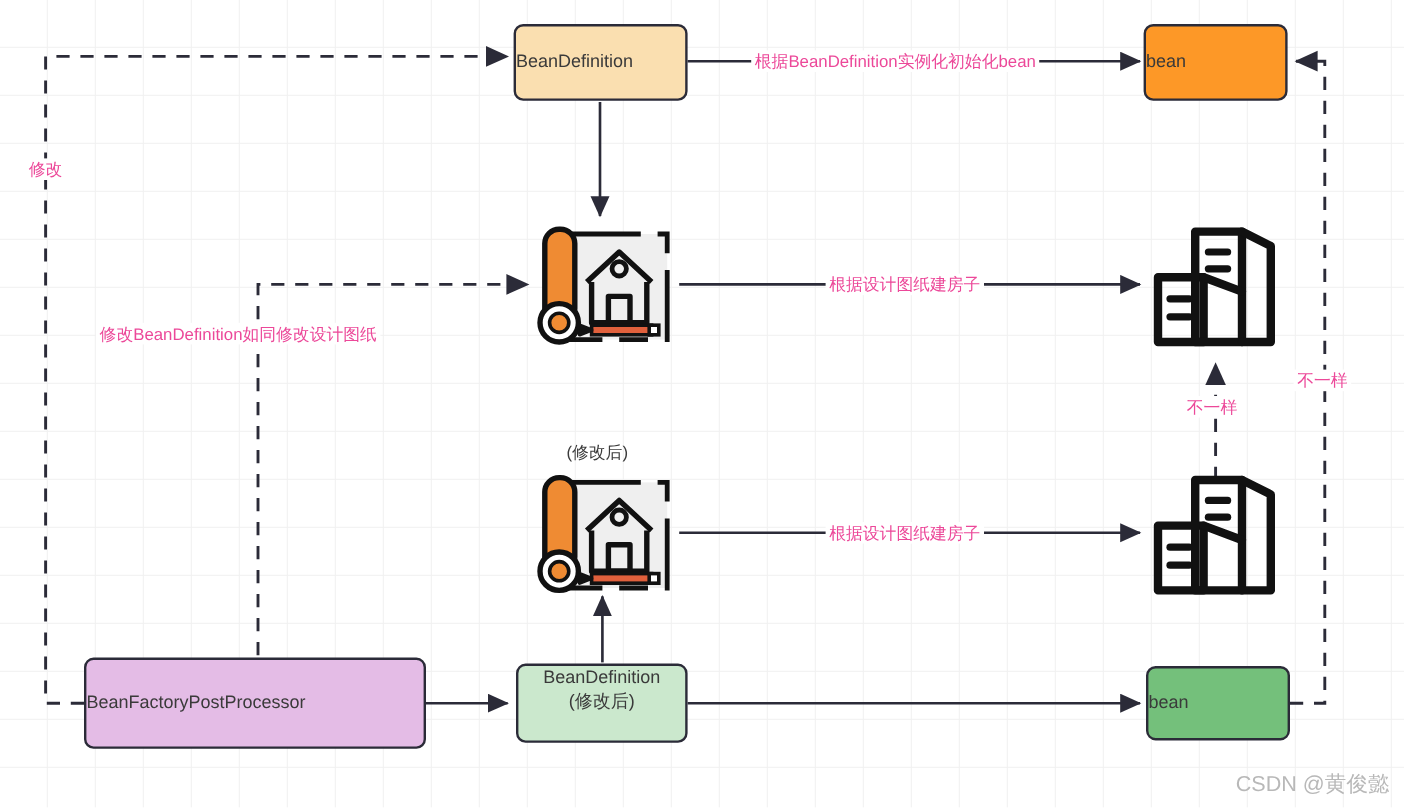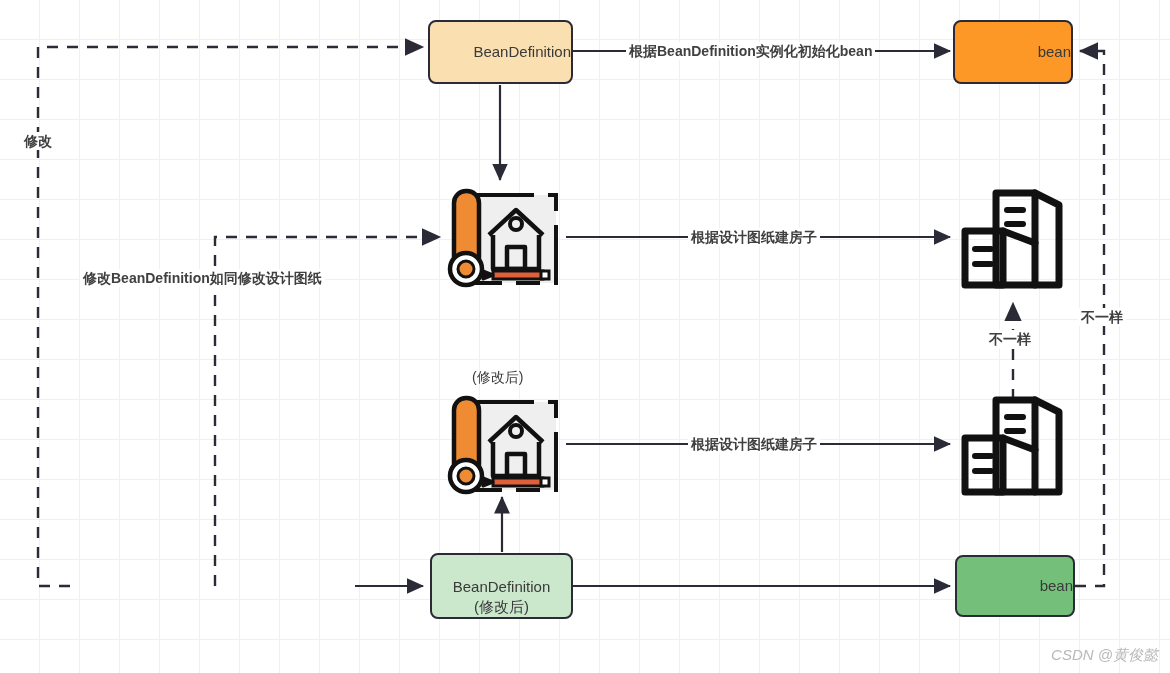--- a/index.html
+++ b/index.html
@@ -27,60 +27,58 @@
     height: 673px;
     pointer-events: none;
   }
   .node {
     position: absolute;
     box-sizing: border-box;
     border: 2px solid #2b2b38;
     border-radius: 8px;
     display: flex;
     align-items: center;
-    justify-content: flex-end;
+    justify-content: flex-start;
     text-align: center;
     color: #3a3a3a;
     font-size: 15px;
     line-height: 1.35;
   }
   .node-peach { background: #fadfb0; }
   .node-orange { background: #fd9827; }
   .node-purple { background: #e4bce6; }
   .node-green-light { background: #cbe8cd; }
   .node-green { background: #74c07b; }
 
   .edge-label {
     position: absolute;
     font-size: 14px;
-    color: #404040;
+    color: #ec4899;
     background: #ffffff;
     white-space: nowrap;
     padding: 0 3px;
     line-height: 18px;
-    font-weight: bold;
   }
   .plain-label {
     position: absolute;
     font-size: 14px;
     color: #3b3b3b;
     white-space: nowrap;
     line-height: 18px;
   }
   .icon-box {
     position: absolute;
   }
   .watermark {
     position: absolute;
     right: 12px;
     bottom: 8px;
-    font-size: 15px;
+    font-size: 18px;
     color: #b8b8b8;
     white-space: nowrap;
-    font-style: italic;
   }
 </style>
 </head>
 <body>
 
 <div id="canvas">
 
   <svg id="edges" viewBox="0 0 1170 673" xmlns="http://www.w3.org/2000/svg">
     <defs>
       <marker id="arrow" markerWidth="9" markerHeight="9" refX="7.5" refY="3.6" orient="auto" markerUnits="strokeWidth">
@@ -112,20 +110,23 @@
   </svg>
 
   <div class="node node-peach" style="left:428px; top:20px; width:145px; height:64px;">
     <span>BeanDefinition</span>
   </div>
 
   <div class="node node-orange" style="left:953px; top:20px; width:120px; height:64px;">
     <span>bean</span>
   </div>
 
+  <div class="node node-purple" style="left:70px; top:548px; width:285px; height:76px;">
+    <span>BeanFactoryPostProcessor</span>
+  </div>
 
   <div class="node node-green-light" style="left:430px; top:553px; width:143px; height:66px; flex-direction:column;">
     <span>BeanDefinition</span>
     <span>(修改后)</span>
   </div>
 
   <div class="node node-green" style="left:955px; top:555px; width:120px; height:62px;">
     <span>bean</span>
   </div>
 

